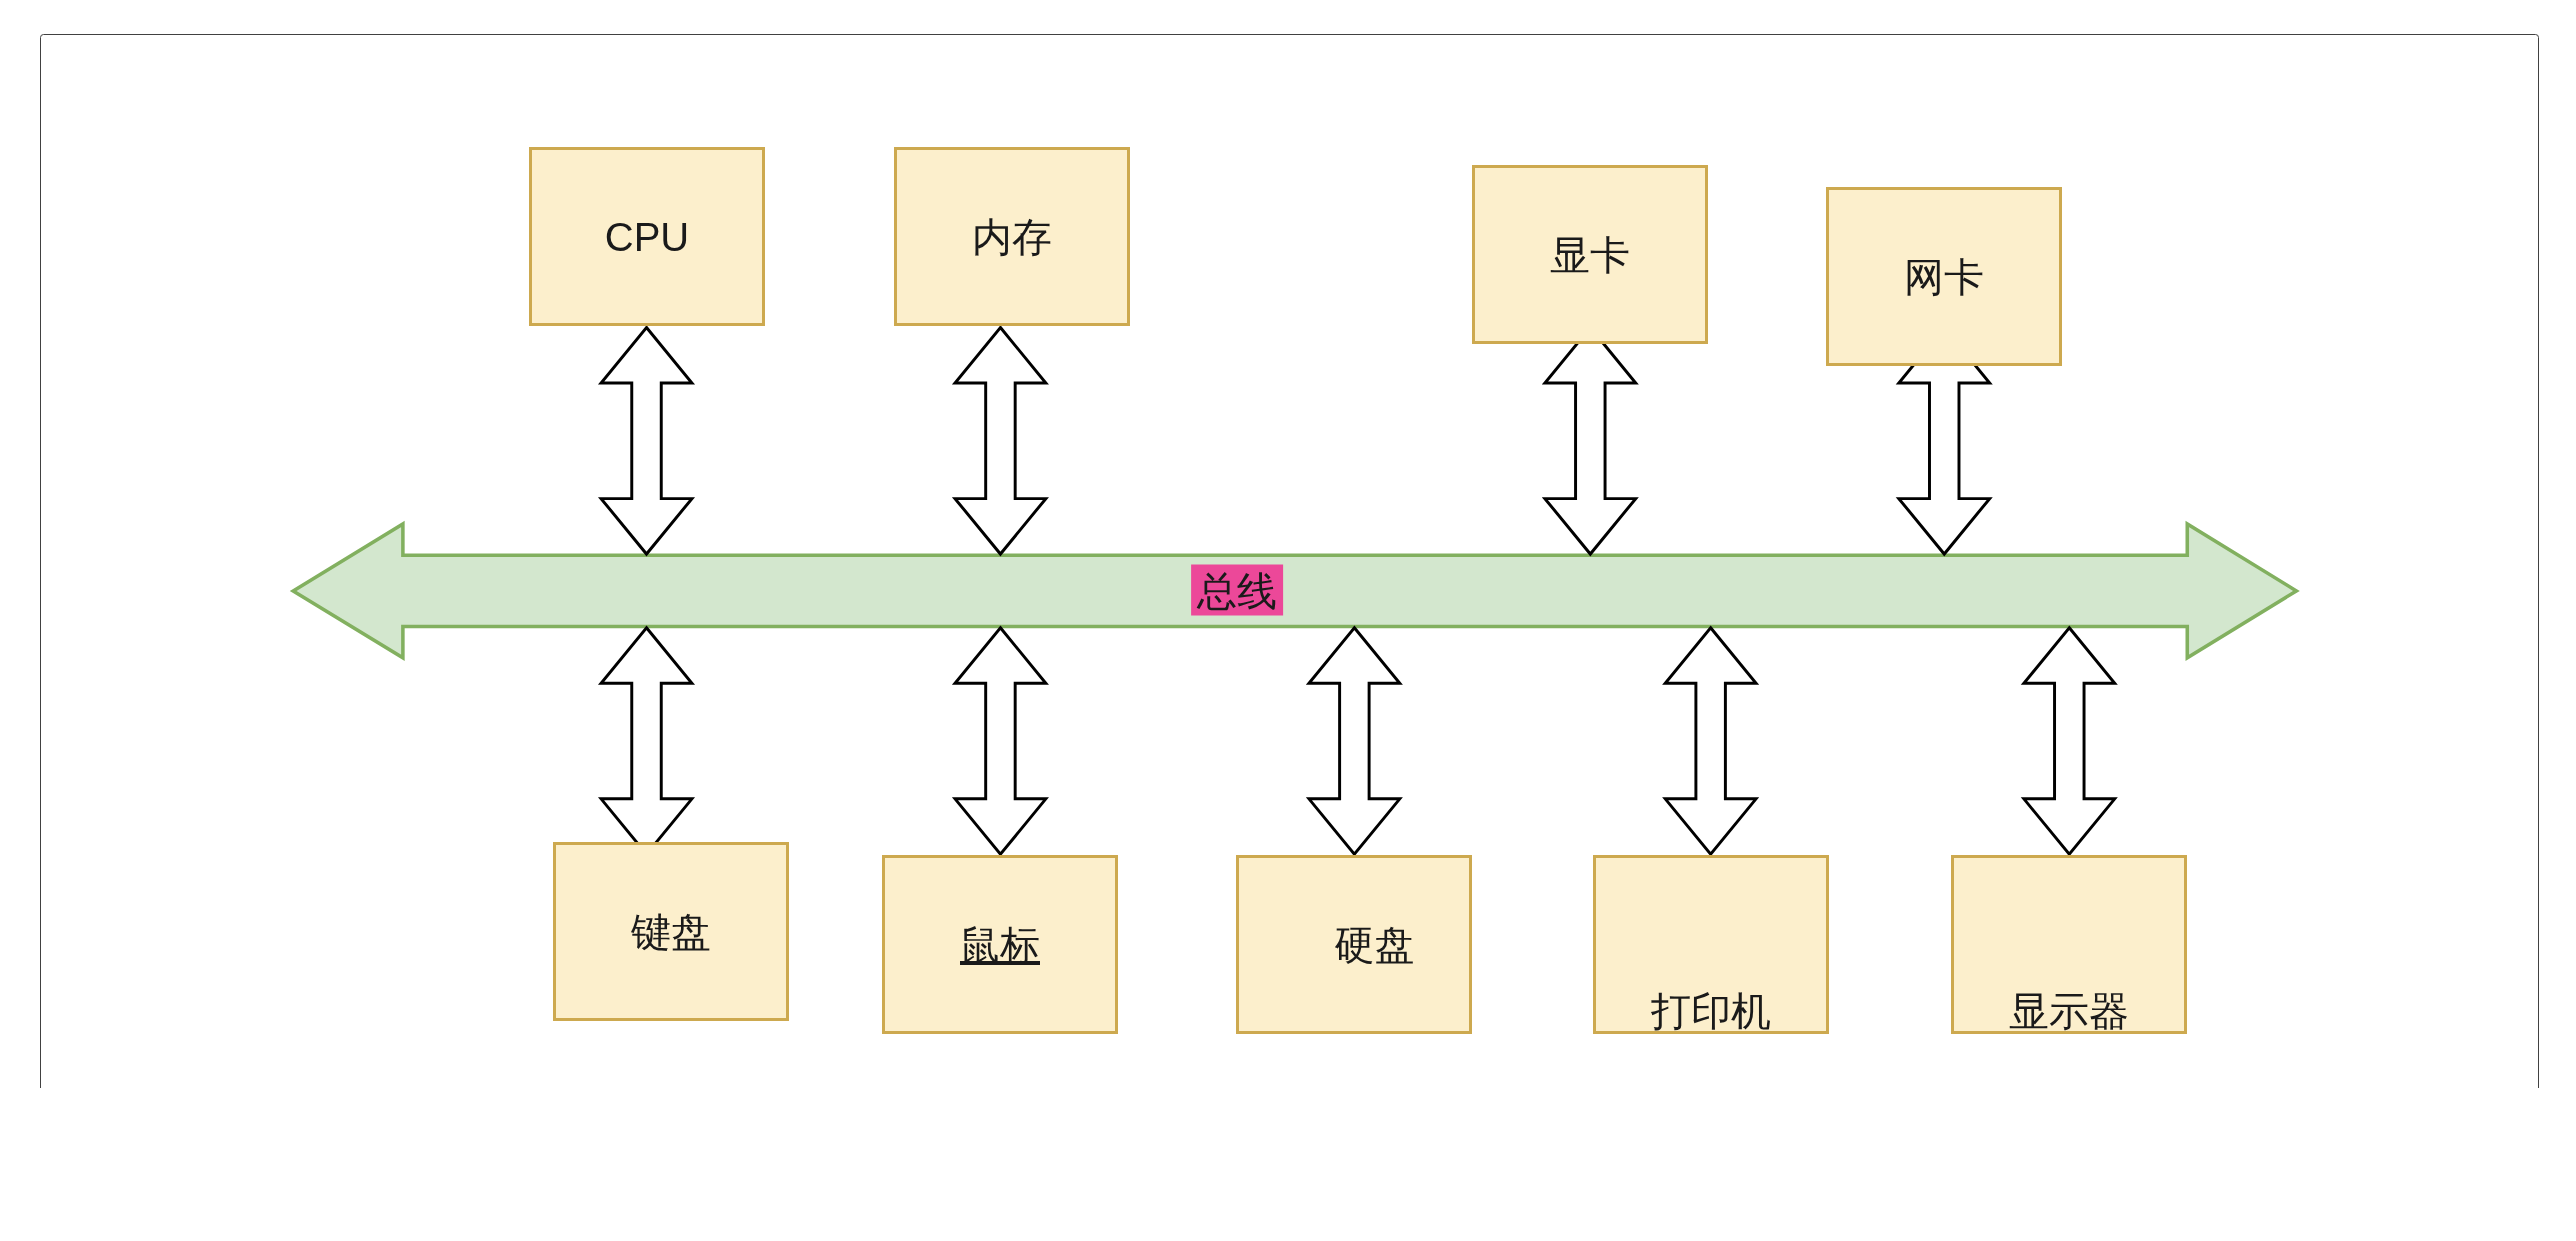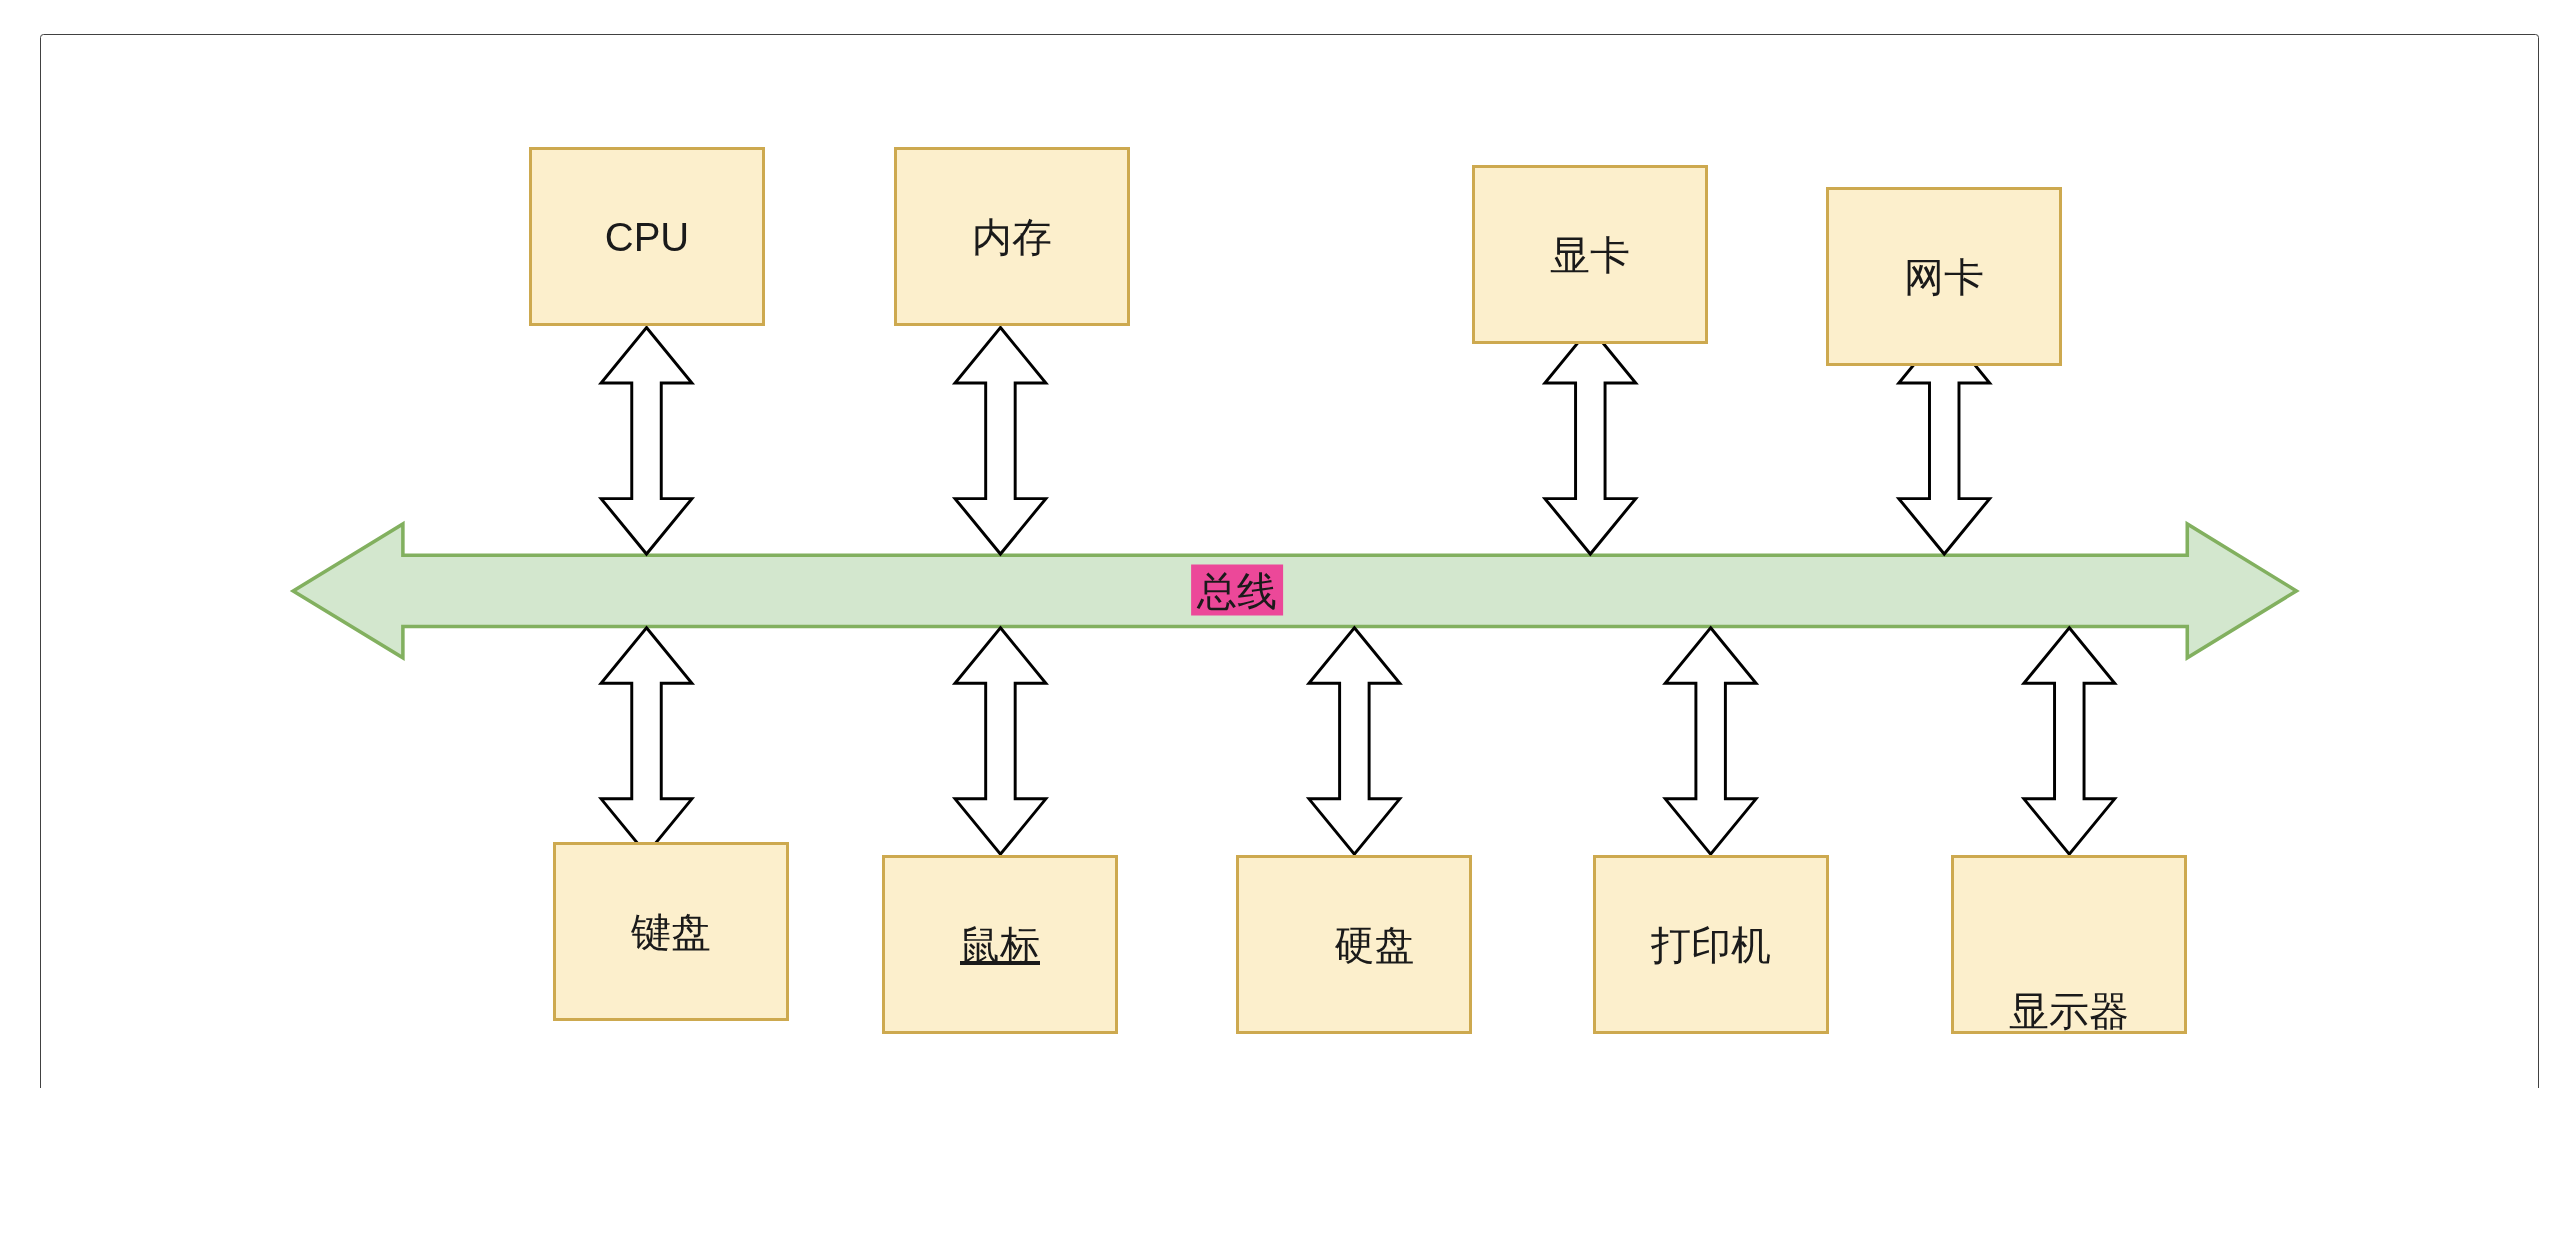--- a/index.html
+++ b/index.html
@@ -92,21 +92,21 @@
       </div>
       <div class="node" style="left: 529px; top: 842px; margin-left: 24px;">
         <span>键盘</span>
       </div>
       <div class="node" style="left: 882px; top: 855px; text-decoration: underline;">
         <span>鼠标</span>
       </div>
       <div class="node" style="left: 1236px; top: 855px; padding-left: 41px;">
         <span>硬盘</span>
       </div>
-      <div class="node" style="left: 1593px; top: 855px;">
+      <div class="node" style="left: 1593px; top: 855px; align-items: flex-end;">
         <span>打印机</span>
       </div>
       <div class="node" style="left: 1951px; top: 855px; align-items: flex-end;">
         <span>显示器</span>
       </div>
     </div>
 
   <div class="bus-label">总线</div>
 
 </div>

